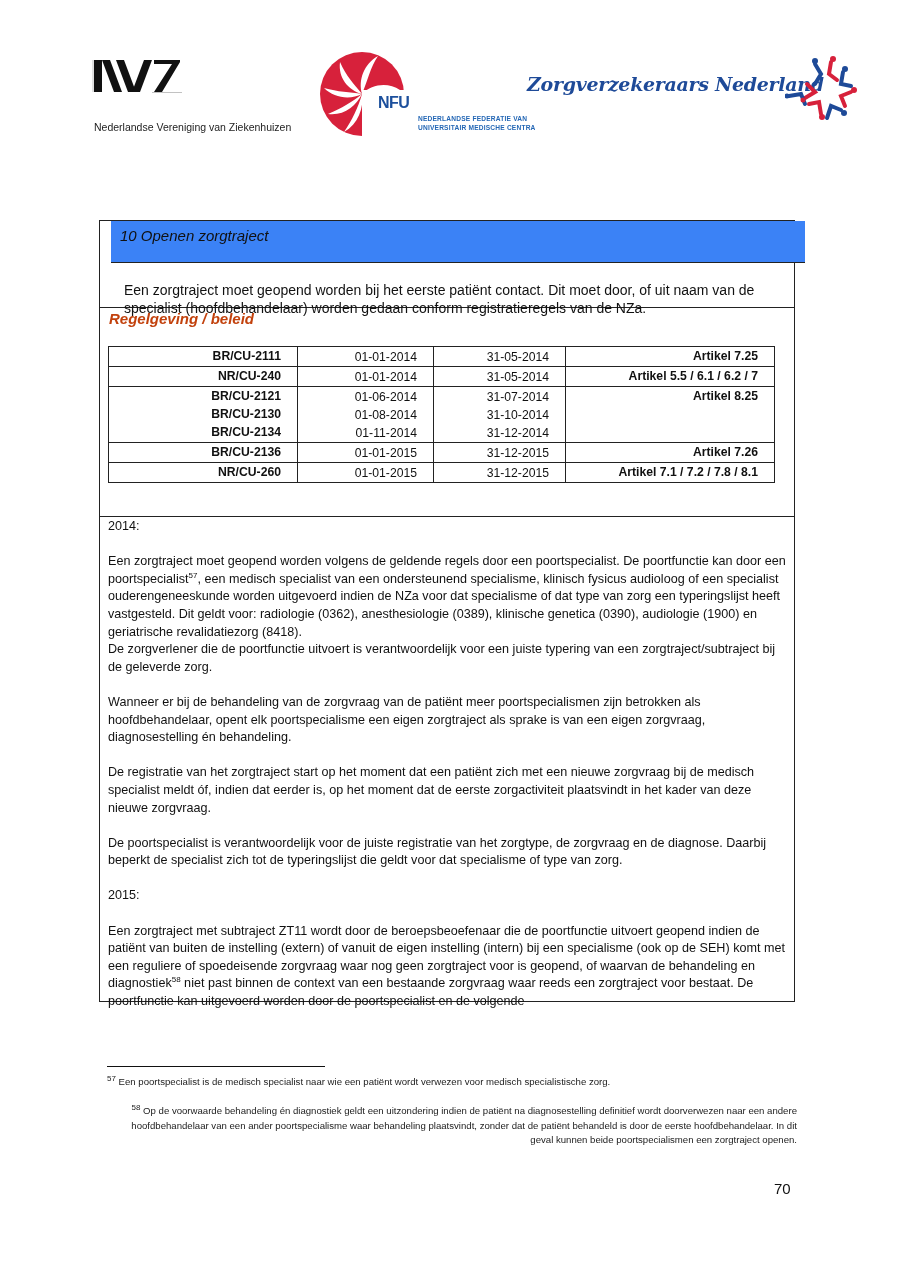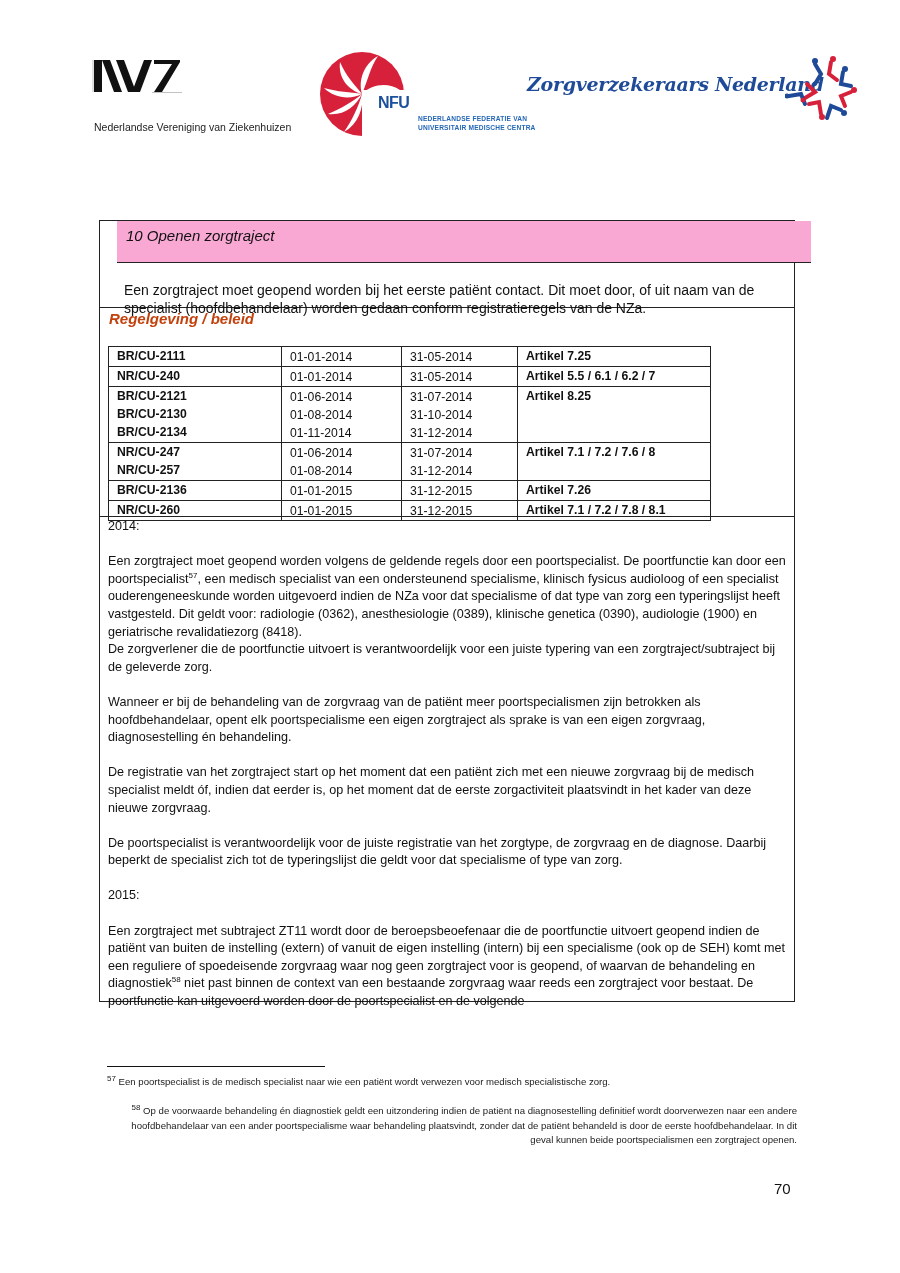--- a/index.html
+++ b/index.html
@@ -22,33 +22,33 @@
   .nfu-line2 { top: 74px; }
   .zn { position: absolute; left: 527px; top: 56px; }
   .zn-name { position: absolute; left: 0; top: 17px; white-space: nowrap; font-size: 19px;
              font-family: "DejaVu Serif", serif; font-weight: bold; font-style: italic;
              color: #1e4a98; letter-spacing: -0.3px; }
   .zn-figs { position: absolute; left: 258px; top: 0; width: 80px; height: 70px; }
 
   
   .box { position: absolute; left: 99px; top: 220px; width: 696px; height: 782px;
          border: 1px solid #222; box-sizing: border-box; }
-  .box-header { position: absolute; left: 17px; top: 0; width: 100%; height: 42px;
-                background: #f9a8d4; border-bottom: 1px solid #222; box-sizing: border-box; }
+  .box-header { position: absolute; left: 11px; top: 0; width: 100%; height: 42px;
+                background: #3b82f6; border-bottom: 1px solid #222; box-sizing: border-box; }
   .box-title { position: absolute; left: 9px; top: 6px; font-style: italic; font-size: 15px; }
   .intro { position: absolute; left: 0; top: 42px; width: 100%; height: 45px;
            border-bottom: 1px solid #222; box-sizing: border-box; }
   .intro p { margin: 16px; padding: 3px 8px 0 8px; font-size: 14px; line-height: 17.5px; }
   .reg-heading { position: absolute; left: 9px; top: 89px; font-size: 15px; font-weight: bold;
                  font-style: italic; color: #c2410c; }
 
   
   .reg-table { position: absolute; left: 8px; top: 125px; border-collapse: collapse;
                font-size: 12.2px; }
-  .reg-table td { border: 1px solid #222; padding: 0 8px; vertical-align: top; line-height: 18px; }
+  .reg-table td { border: 1px solid #222; padding: 0 16px; vertical-align: top; line-height: 18px; text-align: right; }
   .reg-table td.code, .reg-table td.art { font-weight: bold; }
   .reg-table td.code { width: 156px; }
   .reg-table td.start { width: 103px; }
   .reg-table td.end { width: 99px; }
   .reg-table td.art { width: 176px; }
   .reg-table .line { display: block; height: 18px; }
   .reg-table .line-s { display: block; height: 18px; padding-top: 1px; }
 
   .table-sep { position: absolute; left: 0; top: 295px; width: 100%; height: 0;
                border-top: 1px solid #222; }
@@ -183,35 +183,20 @@
         </td>
         <td class="end">
           <span class="line-s">31-07-2014</span>
           <span class="line">31-10-2014</span>
           <span class="line">31-12-2014</span>
         </td>
         <td class="art">Artikel 8.25</td>
       </tr>
       <tr>
         <td class="code">
-          <span class="line">NR/CU-247</span>
-          <span class="line">NR/CU-257</span>
-        </td>
-        <td class="start">
-          <span class="line-s">01-06-2014</span>
-          <span class="line">01-08-2014</span>
-        </td>
-        <td class="end">
-          <span class="line-s">31-07-2014</span>
-          <span class="line">31-12-2014</span>
-        </td>
-        <td class="art">Artikel 7.1 / 7.2 / 7.6 / 8</td>
-      </tr>
-      <tr>
-        <td class="code">
             <span class="line">BR/CU-2136</span>
           </td>
         <td class="start">
             <span class="line-s">01-01-2015</span>
           </td>
         <td class="end">
             <span class="line-s">31-12-2015</span>
           </td>
         <td class="art">Artikel 7.26</td>
       </tr>

